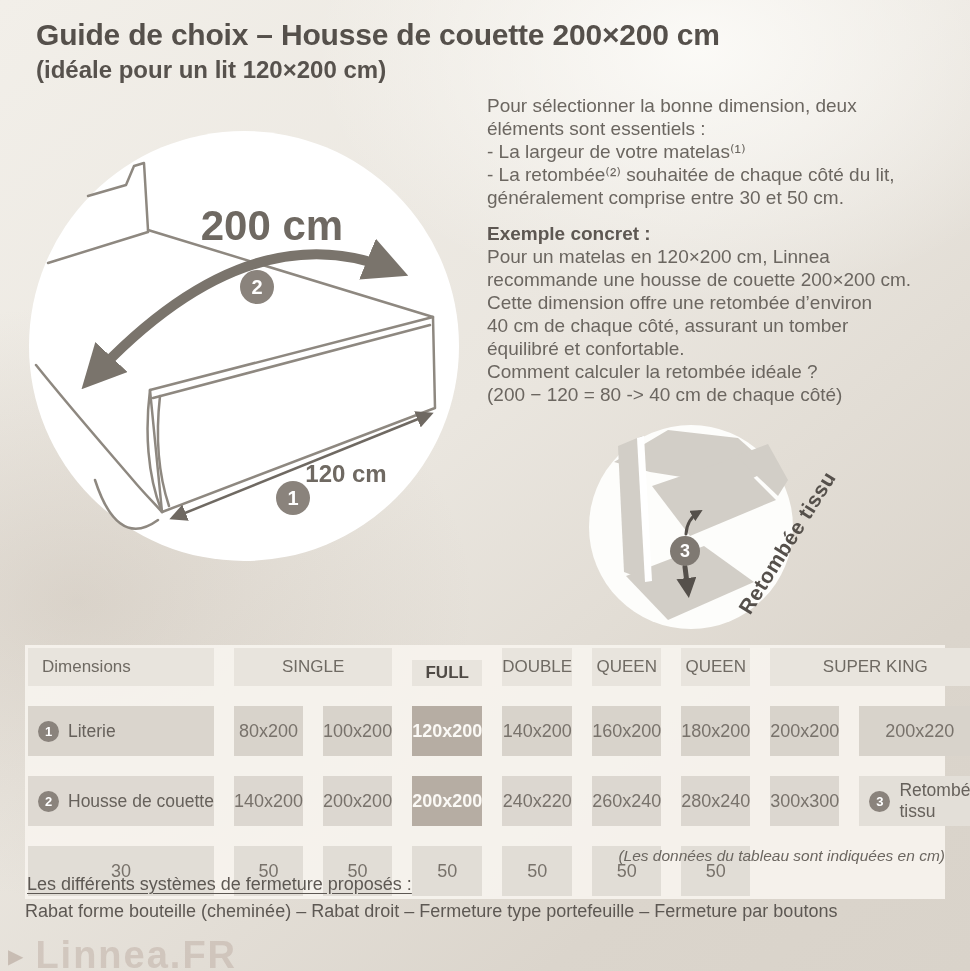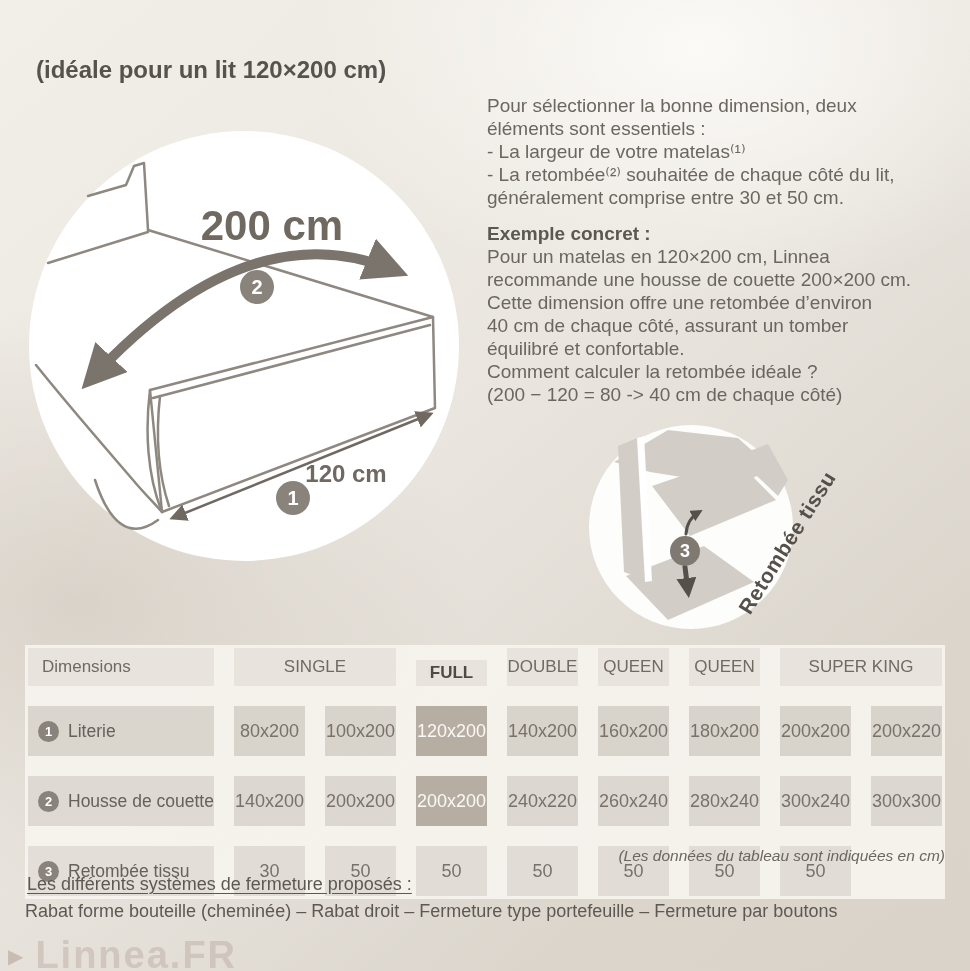--- a/index.html
+++ b/index.html
@@ -29,35 +29,36 @@
   .th{background:#e8e4dd;color:#6f6a63;font-size:17px;}
   .th-dim{justify-content:flex-start !important;padding-left:14px;}
   .span2{grid-column:span 2;}
   .th-full{font-weight:bold;color:#4f4a45;margin-top:12px;}
   .row-label{justify-content:flex-start !important;gap:9px;padding-left:10px;font-size:17.5px;color:#66615b;}
   .td{font-size:18px;color:#78726b;}
   .r1{background:#d8d3cb;} .r1l{background:#dad5cd;}
   .r2{background:#dcd7d0;} .r2l{background:#deda d2;}
   .r2l{background:#ded9d2;}
   .r3{background:#e1ddd6;} .r3l{background:#e3dfd8;}
-  .hl{background:#b6ada3 !important;color:#fbf9f5 !important;font-weight:normal;}
+  .hl{background:#b6ada3 !important;color:#fbf9f5 !important;font-weight:bold;}
   .num-badge{width:21px;height:21px;border-radius:50%;background:#8a837c;color:#fff;
     font-size:13px;font-weight:bold;display:flex;align-items:center;justify-content:center;flex:0 0 21px;}
   .table-note{right:25px;top:847px;font-size:15.5px;font-style:italic;color:#6b6660;}
   .closure-heading{left:27px;top:874px;font-size:18px;color:#5d5853;text-decoration:underline;text-underline-offset:3px;}
   .closure-options{left:25px;top:901px;font-size:18px;color:#5d5853;white-space:nowrap;}
   .watermark{left:8px;top:934px;font-size:38px;font-weight:bold;color:rgba(189,174,164,.5);letter-spacing:2px;
     display:flex;align-items:center;gap:10px;}
   .watermark .tri{font-size:20px;color:rgba(175,158,148,.55);}
 </style>
 </head>
 <body>
 
 <div class="page">
 
+  <div class="abs page-title">Guide de choix – Housse de couette 200×200 cm</div>
   <div class="abs page-subtitle">(idéale pour un lit 120×200 cm)</div>
 
   <svg class="abs main-diagram" viewBox="0 0 432 432">
     <defs>
       <marker id="mBig" viewBox="0 0 10 10" refX="6.5" refY="5" markerWidth="4.4" markerHeight="4.4" orient="auto-start-reverse">
         <path d="M0,0 L10,5 L0,10 Z" fill="#7a746c"></path>
       </marker>
       <marker id="mSmall" viewBox="0 0 10 10" refX="6.5" refY="5" markerWidth="7" markerHeight="7" orient="auto-start-reverse">
         <path d="M0,0 L10,5 L0,10 Z" fill="#6f6962"></path>
       </marker>
@@ -147,21 +148,20 @@
     <div class="row-label r2l">
       <span class="num-badge">2</span>
       <span>Housse de couette</span>
     </div>
     <div class="td r2">140x200</div>
     <div class="td r2">200x200</div>
     <div class="td r2 hl">200x200</div>
     <div class="td r2">240x220</div>
     <div class="td r2">260x240</div>
     <div class="td r2">280x240</div>
-    <div class="td r2">300x240</div>
     <div class="td r2">300x300</div>
 
     <div class="row-label r3l">
       <span class="num-badge">3</span>
       <span>Retombée tissu</span>
     </div>
     <div class="td r3">30</div>
     <div class="td r3">50</div>
     <div class="td r3">50</div>
     <div class="td r3">50</div>

